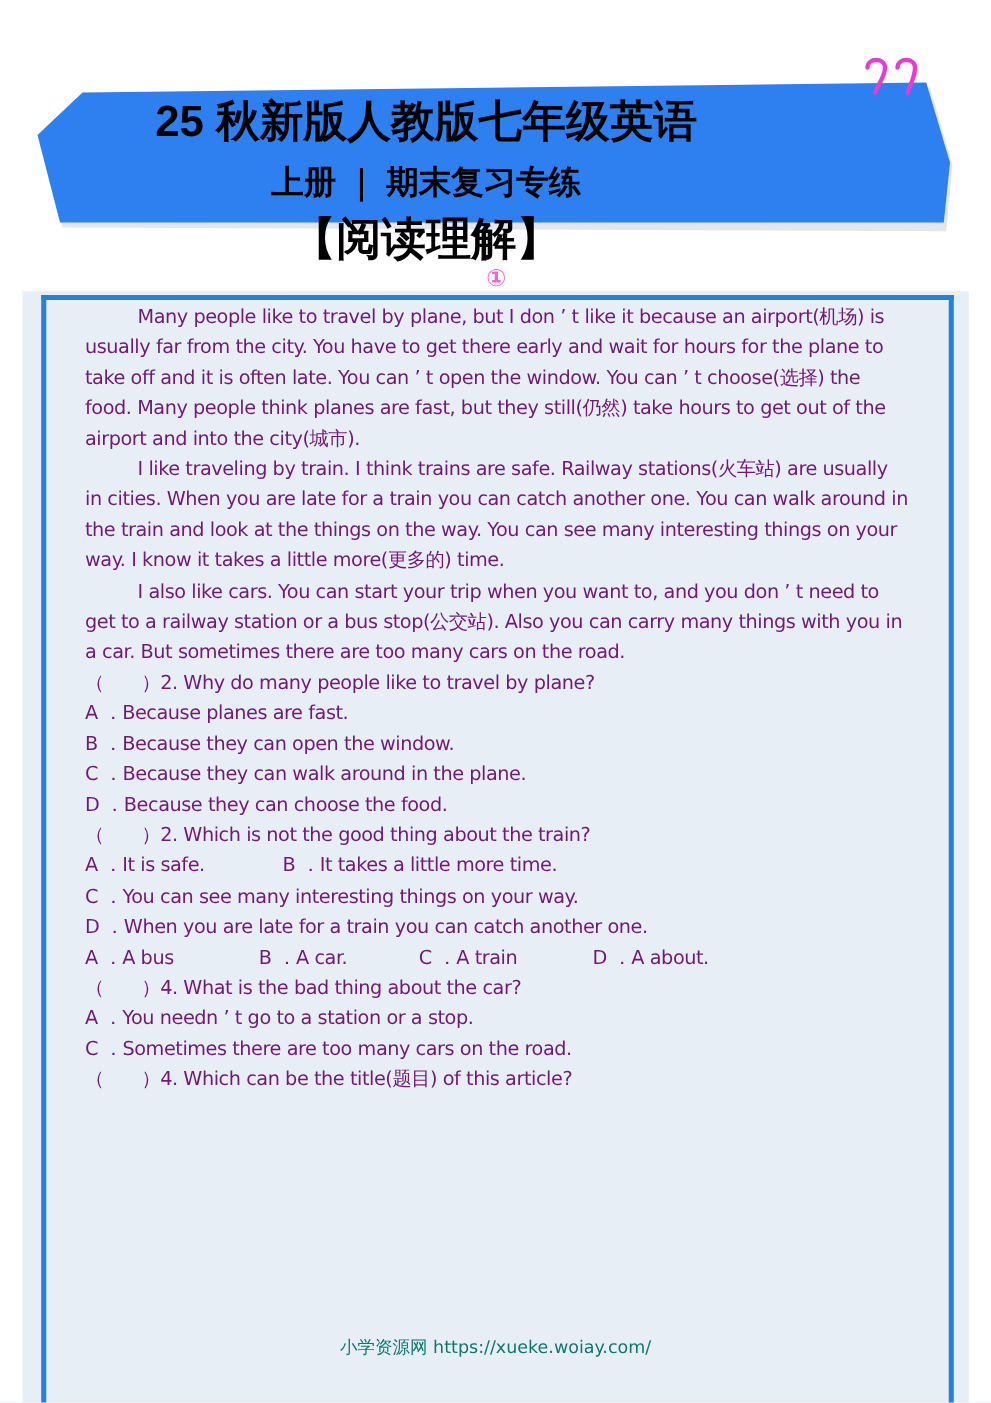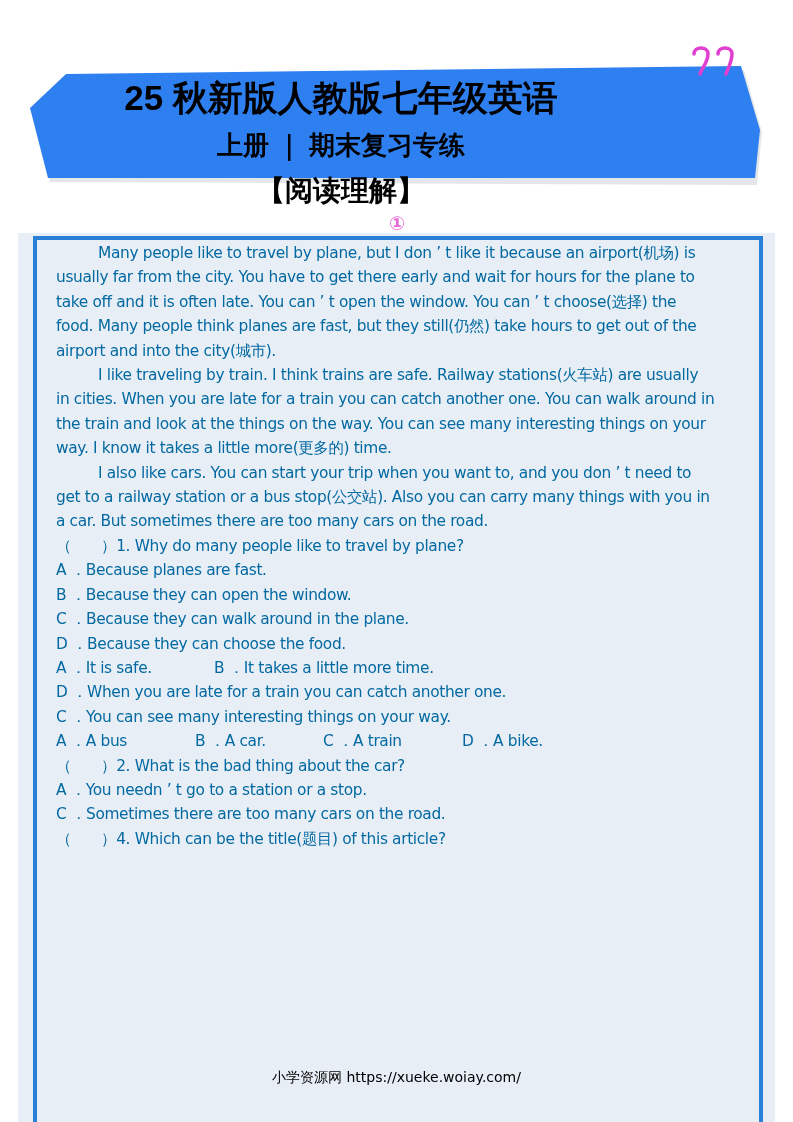--- a/index.html
+++ b/index.html
@@ -18,47 +18,47 @@
     .deco-quote {
       position: absolute; left: 690px; top: 44px; width: 50px; height: 36px;
     }
     .title {
       position: absolute; left: 0; width: 682px; text-align: center;
       font-family: "Liberation Sans", "DejaVu Sans", sans-serif;
       font-weight: bold; color: #000; letter-spacing: 0px;
     }
     .title-line1 { top: 77px; font-size: 35px; line-height: 42px; }
     .title-line2 { top: 124px; font-size: 26px; line-height: 42px; }
-    .title-line3 { top: 170px; font-size: 28px; line-height: 42px; }
+    .title-line3 { top: 170px; font-size: 36px; line-height: 42px; }
     .circle-num {
       position: absolute; left: 386px; top: 212px; width: 22px; height: 22px;
       color: #e66ad8; font-size: 19px; line-height: 22px; text-align: center;
       font-weight: bold;
     }
     .outer-panel {
       position: absolute; left: 18px; top: 233px; width: 757px; height: 900px;
       background: #e8eef6;
     }
     .inner-box {
       position: absolute; left: 33px; top: 236px; width: 722px; height: 900px;
       border: 4px solid #2a7fd6; border-bottom: none;
       background: #e8eef6;
     }
     .content {
-      position: absolute; left: 56px; top: 241px; width: 660px;
+      position: absolute; left: 68px; top: 241px; width: 660px;
       font-family: "DejaVu Sans", sans-serif;
-      font-size: 15.4px; line-height: 24.4px; color: #0369a1;
+      font-size: 15.4px; line-height: 24.4px; color: #701a75;
       letter-spacing: -0.35px;
     }
     .content p { margin: 0; }
     .indent { text-indent: 42px; }
     .opts-row span { display: inline-block; }
     .footer {
       position: absolute; left: 0; top: 1069px; width: 793px; text-align: center;
-      font-family: "DejaVu Sans", sans-serif; font-size: 14px; color: #000000;
+      font-family: "DejaVu Sans", sans-serif; font-size: 14px; color: #0f766e;
     }
   </style>
 </head>
 <body>
 
 <svg class="banner-shadow" viewBox="0 0 793 200">
   <polygon points="68,78 744,70 762,132 757,185 50,182 32,112" fill="#e4e6ea"></polygon>
 </svg>
 <svg class="banner" viewBox="0 0 793 200">
   <polygon points="66,74 741,66 760,130 755,178 48,178 30,108" fill="#2e7ff0"></polygon>
@@ -76,36 +76,37 @@
 <div class="circle-num">①</div>
 
 <div class="outer-panel"></div>
 <div class="inner-box"></div>
 
 <div class="content">
   <p class="indent">Many people like to travel by plane, but I don ’ t like it because an airport(机场) is usually far from the city. You have to get there early and wait for hours for the plane to take off and it is often late. You can ’ t open the window. You can ’ t choose(选择) the food. Many people think planes are fast, but they still(仍然) take hours to get out of the airport and into the city(城市).</p>
   <p class="indent">I like traveling by train. I think trains are safe. Railway stations(火车站) are usually in cities. When you are late for a train you can catch another one. You can walk around in the train and look at the things on the way. You can see many interesting things on your way. I know it takes a little more(更多的) time.</p>
   <p class="indent">I also like cars. You can start your trip when you want to, and you don ’ t need to get to a railway station or a bus stop(公交站). Also you can carry many things with you in a car. But sometimes there are too many cars on the road.</p>
 
-  <p>（　　）1. Why do many people like to travel by plane?</p>
+  <p>（　　）2. Why do many people like to travel by plane?</p>
   <p>A ．Because planes are fast.</p>
   <p>B ．Because they can open the window.</p>
   <p>C ．Because they can walk around in the plane.</p>
   <p>D ．Because they can choose the food.</p>
 
+  <p>（　　）2. Which is not the good thing about the train?</p>
   <p class="opts-row">
     <span style="width:158px">A ．It is safe.</span><span>B ．It takes a little more time.</span>
   </p>
+  <p>C ．You can see many interesting things on your way.</p>
   <p>D ．When you are late for a train you can catch another one.</p>
-  <p>C ．You can see many interesting things on your way.</p>
 
   <p class="opts-row">
-    <span style="width:139px">A ．A bus</span><span style="width:128px">B ．A car.</span><span style="width:139px">C ．A train</span><span>D ．A bike.</span>
+    <span style="width:139px">A ．A bus</span><span style="width:128px">B ．A car.</span><span style="width:139px">C ．A train</span><span>D ．A about.</span>
   </p>
 
-  <p>（　　）2. What is the bad thing about the car?</p>
+  <p>（　　）4. What is the bad thing about the car?</p>
   <p>A ．You needn ’ t go to a station or a stop.</p>
   <p>C ．Sometimes there are too many cars on the road.</p>
 
   <p>（　　）4. Which can be the title(题目) of this article?</p>
 </div>
 
 <div class="footer">小学资源网 https://xueke.woiay.com/</div>
 
 </body></html>

